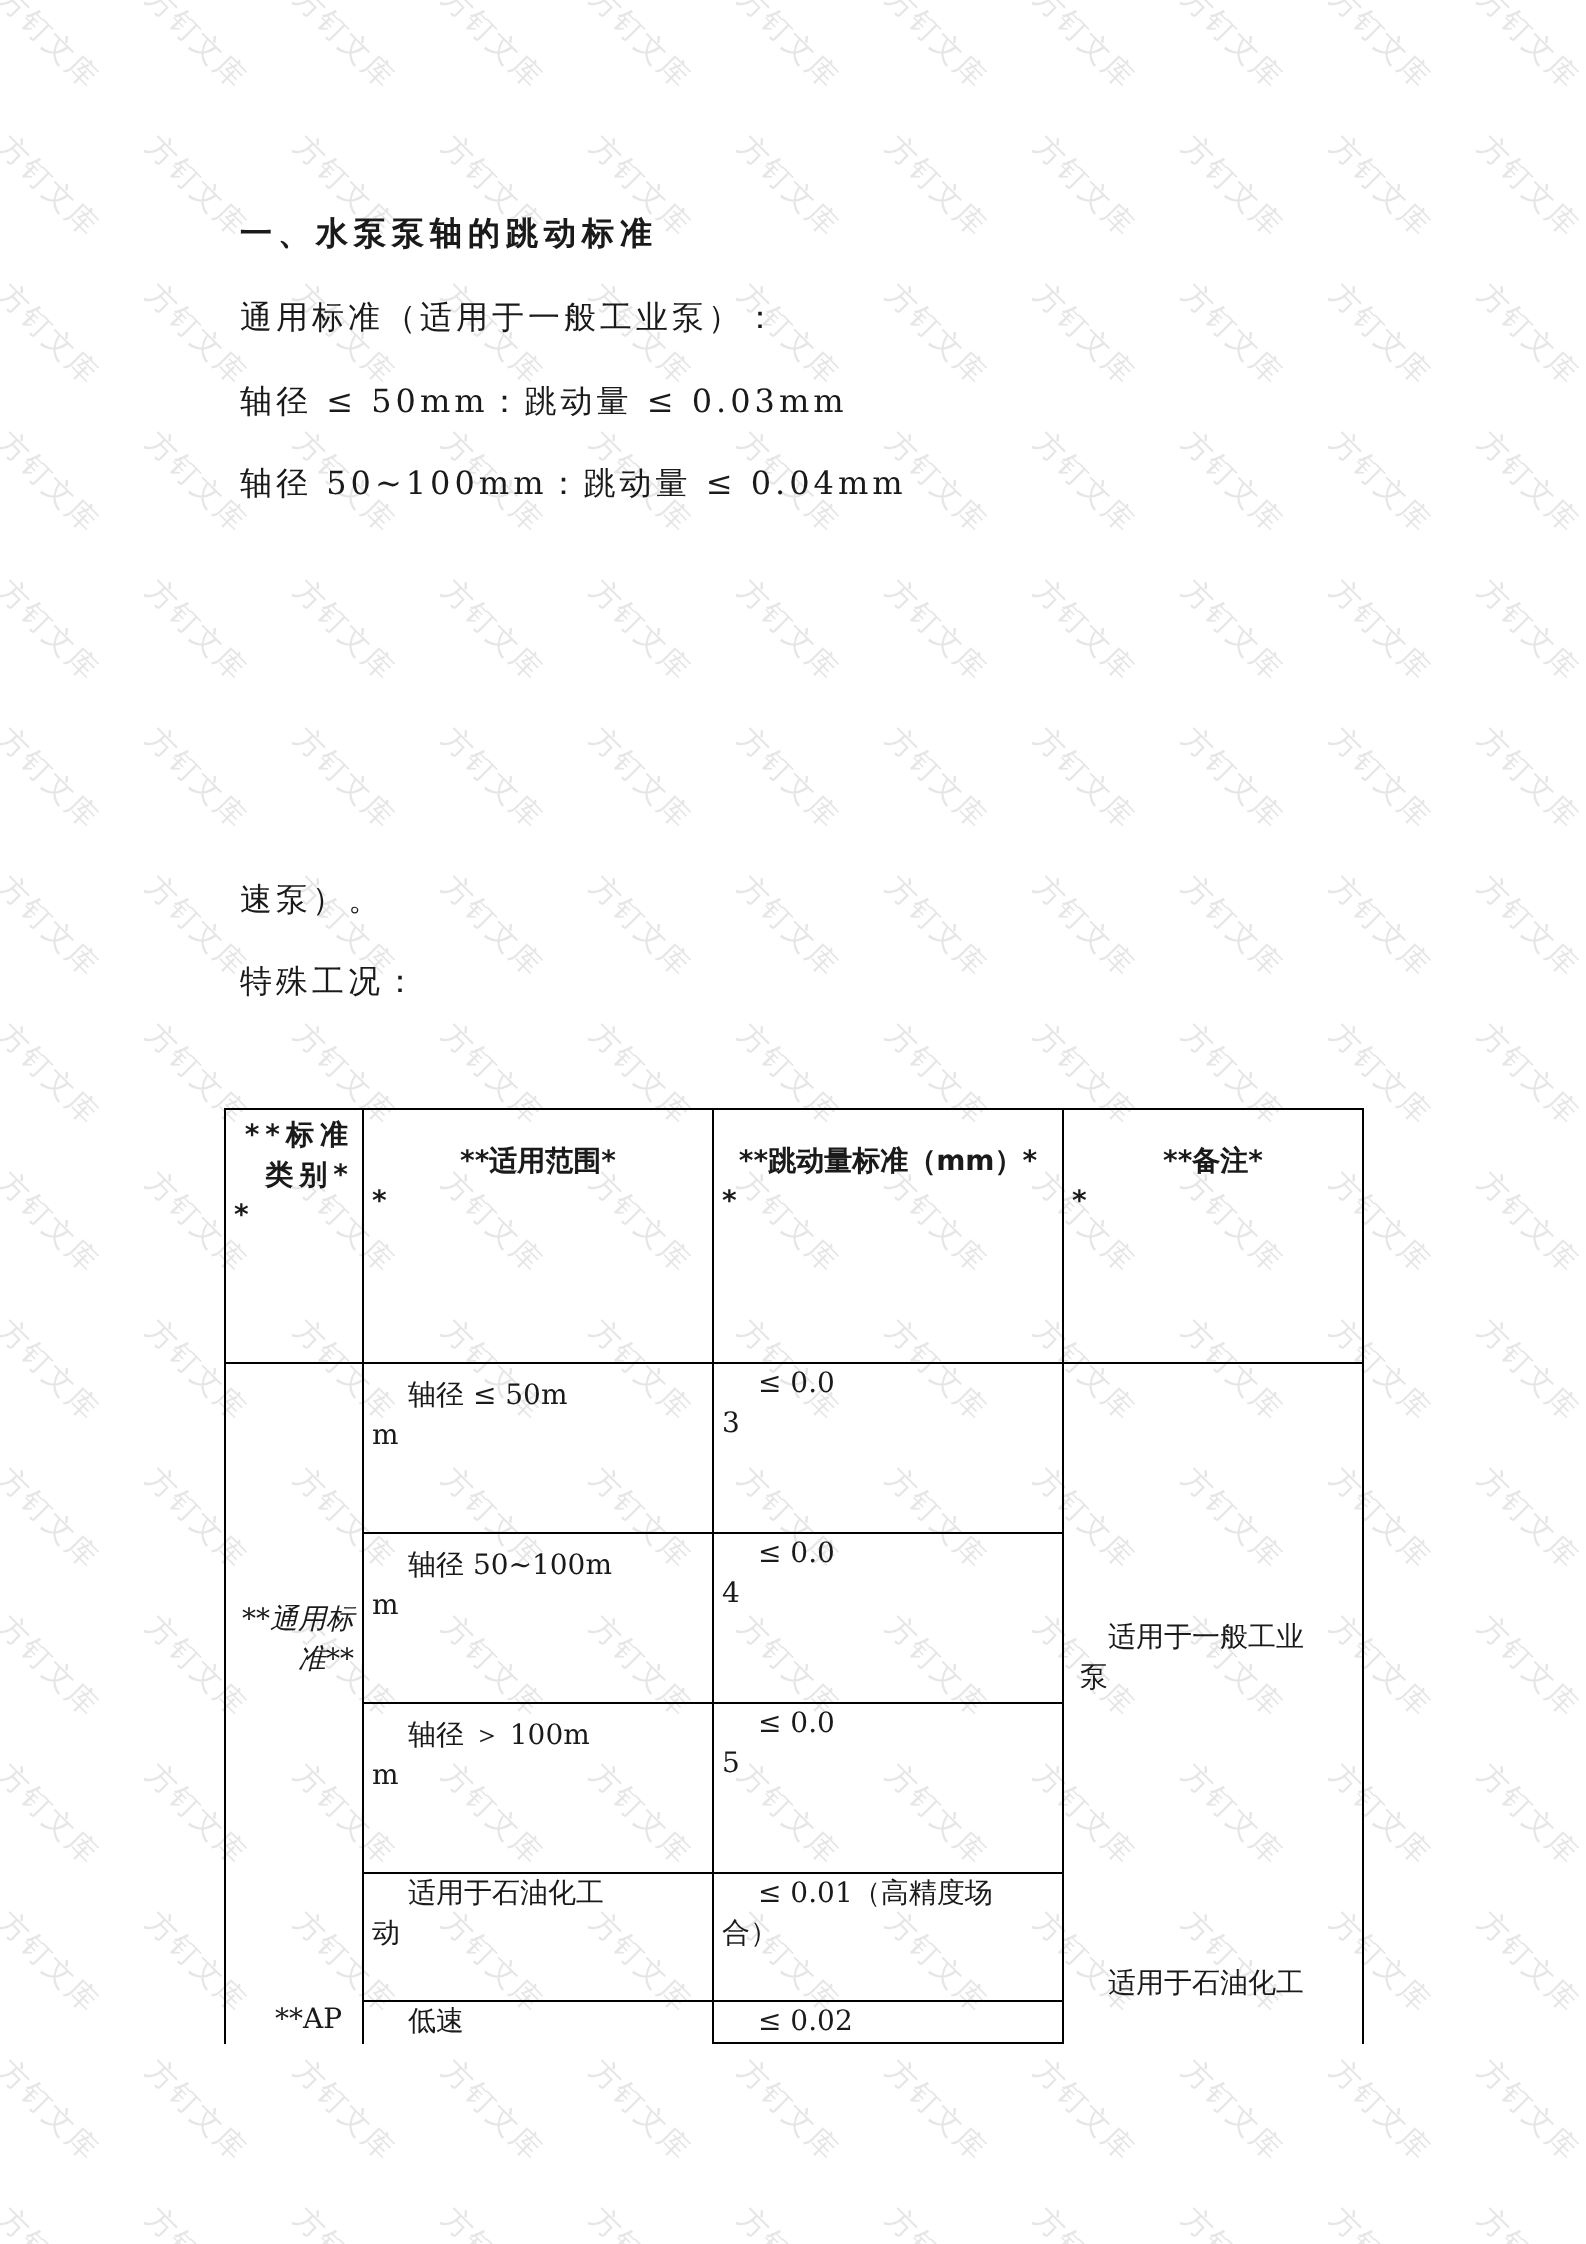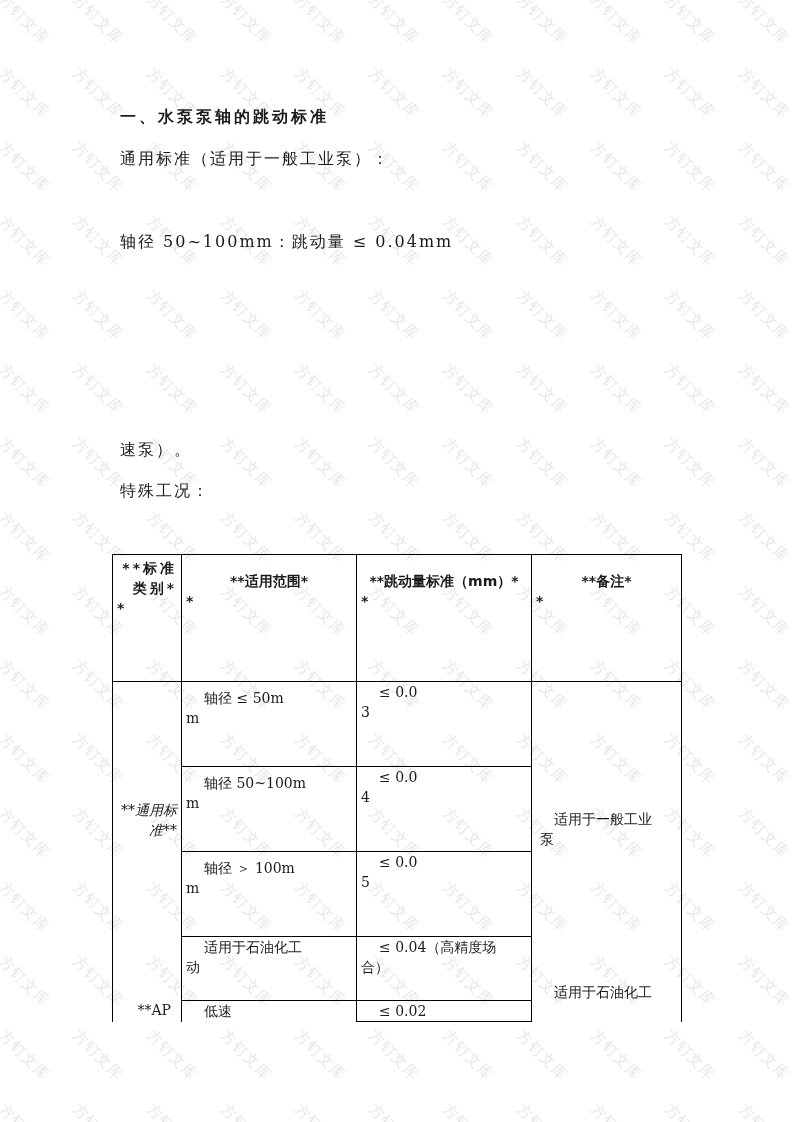--- a/index.html
+++ b/index.html
@@ -228,20 +228,21 @@
     <span class="wm" style="left: 452px; top: 1100px; color: rgb(230, 230, 230);">方钉文库</span>
     <span class="wm" style="left: 526px; top: 1100px; color: rgb(230, 230, 230);">方钉文库</span>
     <span class="wm" style="left: 600px; top: 1100px; color: rgb(230, 230, 230);">方钉文库</span>
     <span class="wm" style="left: 674px; top: 1100px; color: rgb(230, 230, 230);">方钉文库</span>
     <span class="wm" style="left: 748px; top: 1100px; color: rgb(230, 230, 230);">方钉文库</span>
   </div>
 
 <div class="page">
   <div class="line" style="top:149px">通用标准（适用于一般工业泵）：</div>
   <div class="line heading" style="top:107px">一、水泵泵轴的跳动标准</div>
+  <div class="line" style="top:191px">轴径 ≤ 50mm：跳动量 ≤ 0.03mm</div>
   <div class="line" style="top:232px">轴径 50~100mm：跳动量 ≤ 0.04mm</div>
   <div class="line" style="top:440px">速泵）。</div>
   <div class="line" style="top:481px">特殊工况：</div>
 
   <table class="doc">
     <colgroup>
         <col class="c1">
         <col class="c2">
         <col class="c3">
         <col class="c4">
@@ -295,21 +296,21 @@
       </td>
       <td class="rc">
         <span class="cell-text" style="padding-top:0"><span class="l1">≤ 0.0</span><span>5</span></span>
       </td>
     </tr>
     <tr class="r r4">
       <td class="rc">
         <span class="cell-text" style="padding-top:0"><span class="l1">适用于石油化工</span><span>动</span></span>
       </td>
       <td class="rc">
-        <span class="cell-text" style="padding-top:0"><span class="l1">≤ 0.04（高精度场</span><span>合）</span></span>
+        <span class="cell-text" style="padding-top:0"><span class="l1">≤ 0.01（高精度场</span><span>合）</span></span>
       </td>
     </tr>
     <tr class="r r5">
       <td class="rc">
         <span class="cell-text" style="padding-top:0">
               <span class="l1">低速</span>
             </span>
       </td>
       <td class="rc" style="border-bottom:1.5px solid #000">
         <span class="cell-text" style="padding-top:0">

